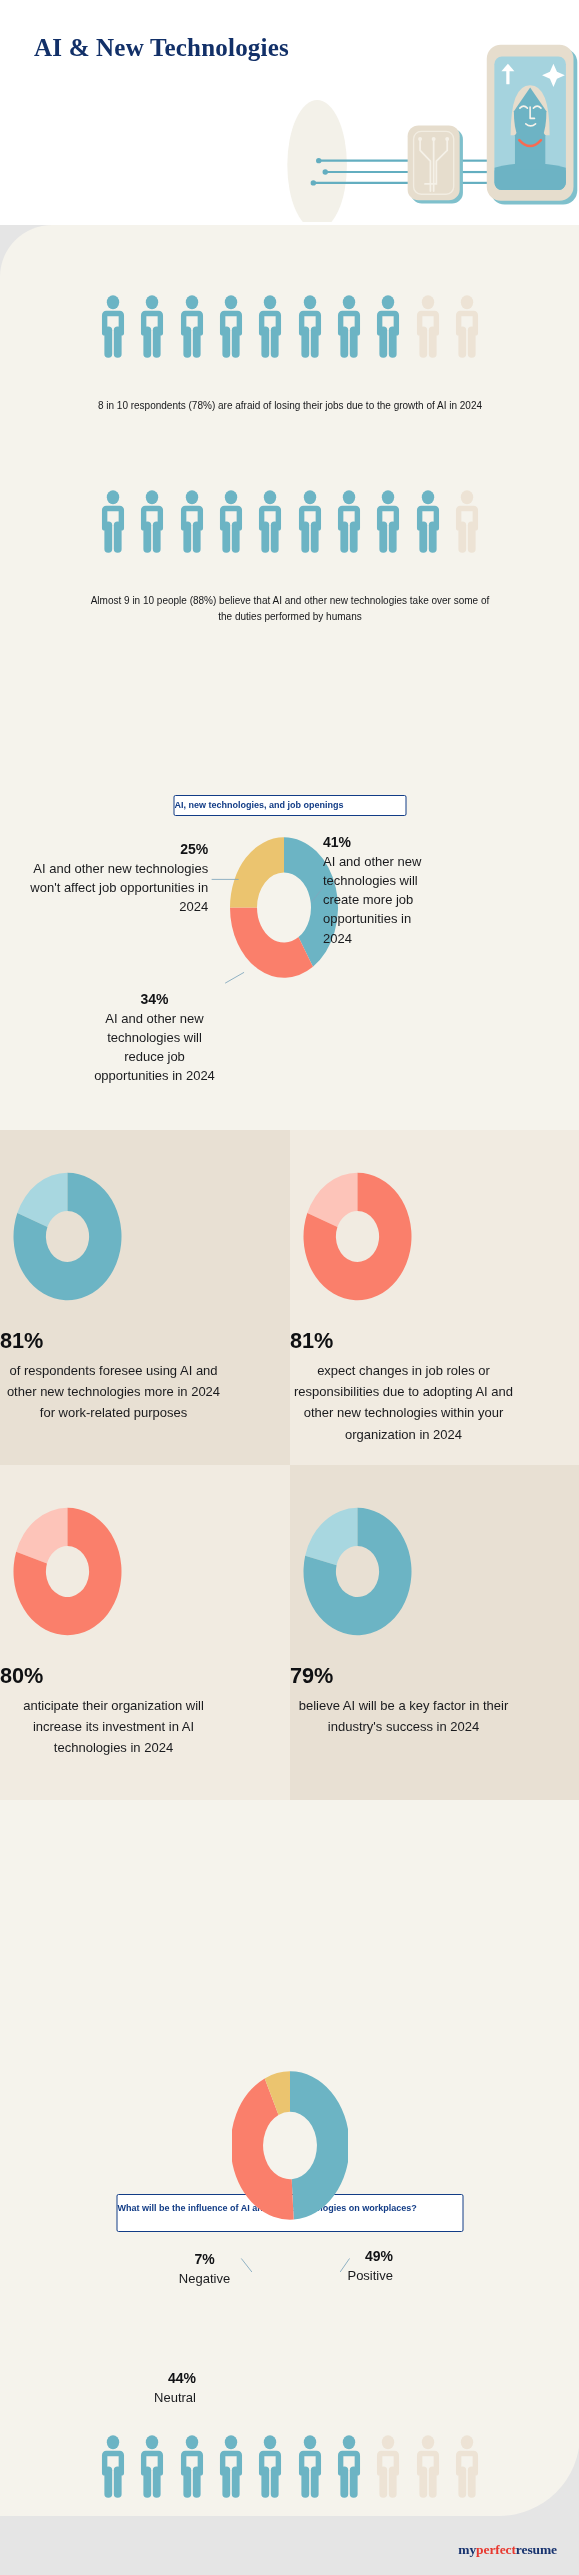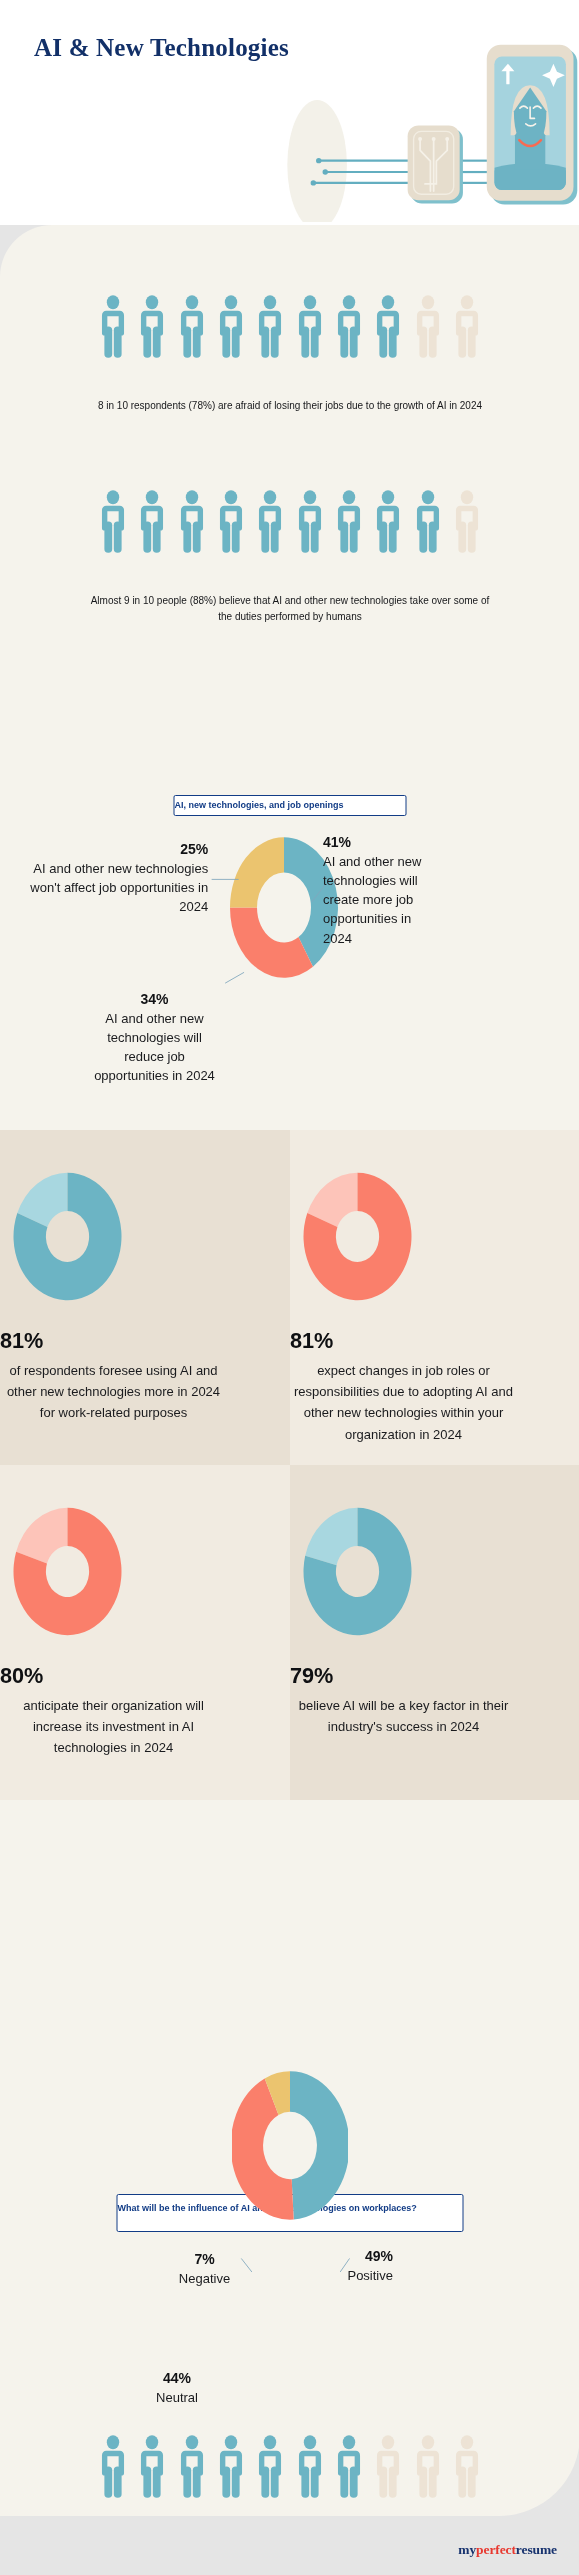--- a/index.html
+++ b/index.html
@@ -407,21 +407,21 @@
     </svg>
 
     <div class="lbl" style="left:168px; top:2026px; width:73px; text-align:center;">
       <span class="pct">7%</span>
       <span class="desc">Negative</span>
     </div>
     <div class="lbl" style="left:320px; top:2023px; width:73px; text-align:right;">
       <span class="pct">49%</span>
       <span class="desc">Positive</span>
     </div>
-    <div class="lbl" style="left:142px; top:2145px; width:70px; text-align:center;">
+    <div class="lbl" style="left:126px; top:2145px; width:70px; text-align:right;">
       <span class="pct">44%</span>
       <span class="desc">Neutral</span>
     </div>
 
     <div class="people-row" id="people3" style="top:2210px;">
         <svg class="person" viewBox="0 0 52 118">
           <ellipse cx="26" cy="13" rx="11.5" ry="13" fill="#6CB4C4"></ellipse>
           <path d="M13.5 29 h25 a8 8 0 0 1 8 8 v33 a5 5 0 0 1 -10 0 v-31 h-21 v31 a5 5 0 0 1 -10 0 v-33 a8 8 0 0 1 8 -8 z" fill="#6CB4C4"></path>
           <rect x="10" y="58" width="14.5" height="58" rx="7" fill="#6CB4C4"></rect>
           <rect x="27.5" y="58" width="14.5" height="58" rx="7" fill="#6CB4C4"></rect>

